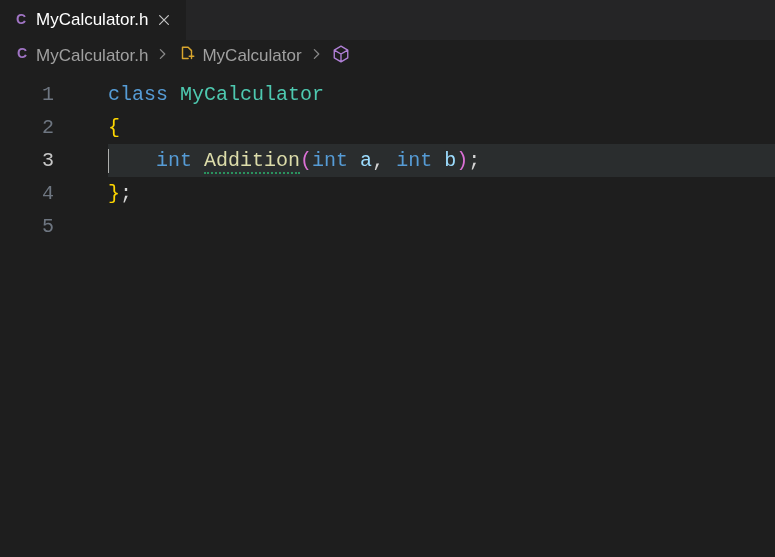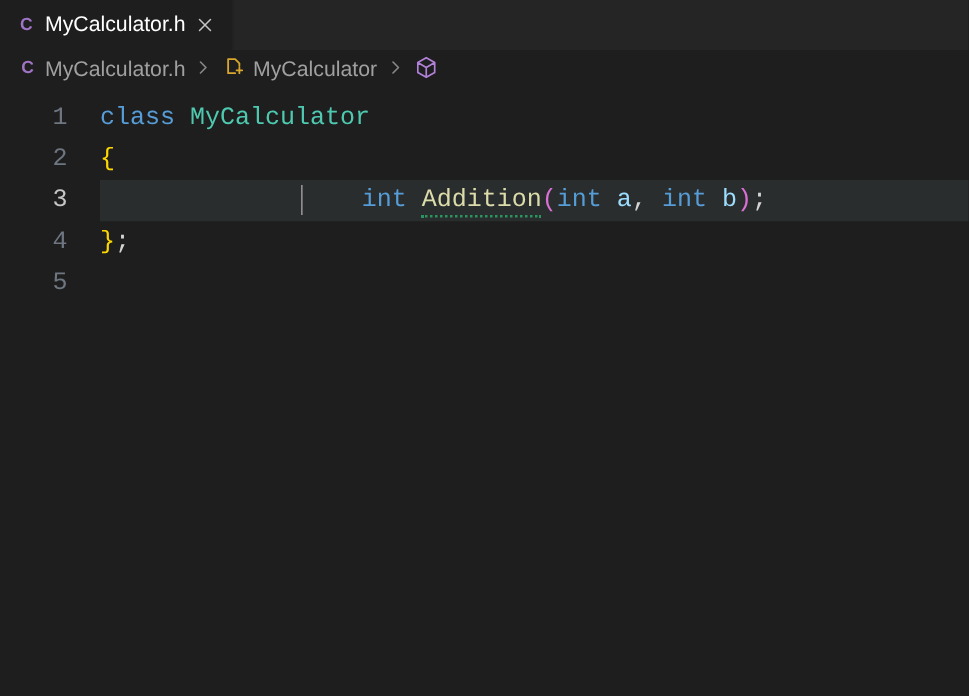--- a/index.html
+++ b/index.html
@@ -60,22 +60,22 @@
       padding-right: 26px;
       padding-top: 6px;
     }
     .gutter .ln { height: 33px; }
     .gutter .ln.active { color: #c6c6c6; }
     .code {
       flex: 1;
       padding-top: 6px;
       position: relative;
     }
-    .line { height: 33px; white-space: pre; }
-    .line.current { background: #2a2d2e; text-align: center; }
+    .line { height: 33px; white-space: pre; margin-left: 28px; }
+    .line.current { background: #2a2d2e; }
     .kw { color: #569cd6; }
     .type { color: #4ec9b0; }
     .fn { color: #dcdcaa; }
     .param { color: #9cdcfe; }
     .punct { color: #d4d4d4; }
     .bracket-y { color: #ffd700; }
     .bracket-m { color: #da70d6; }
     .squiggle {
       border-bottom: 2px dotted #2a935e;
     }

